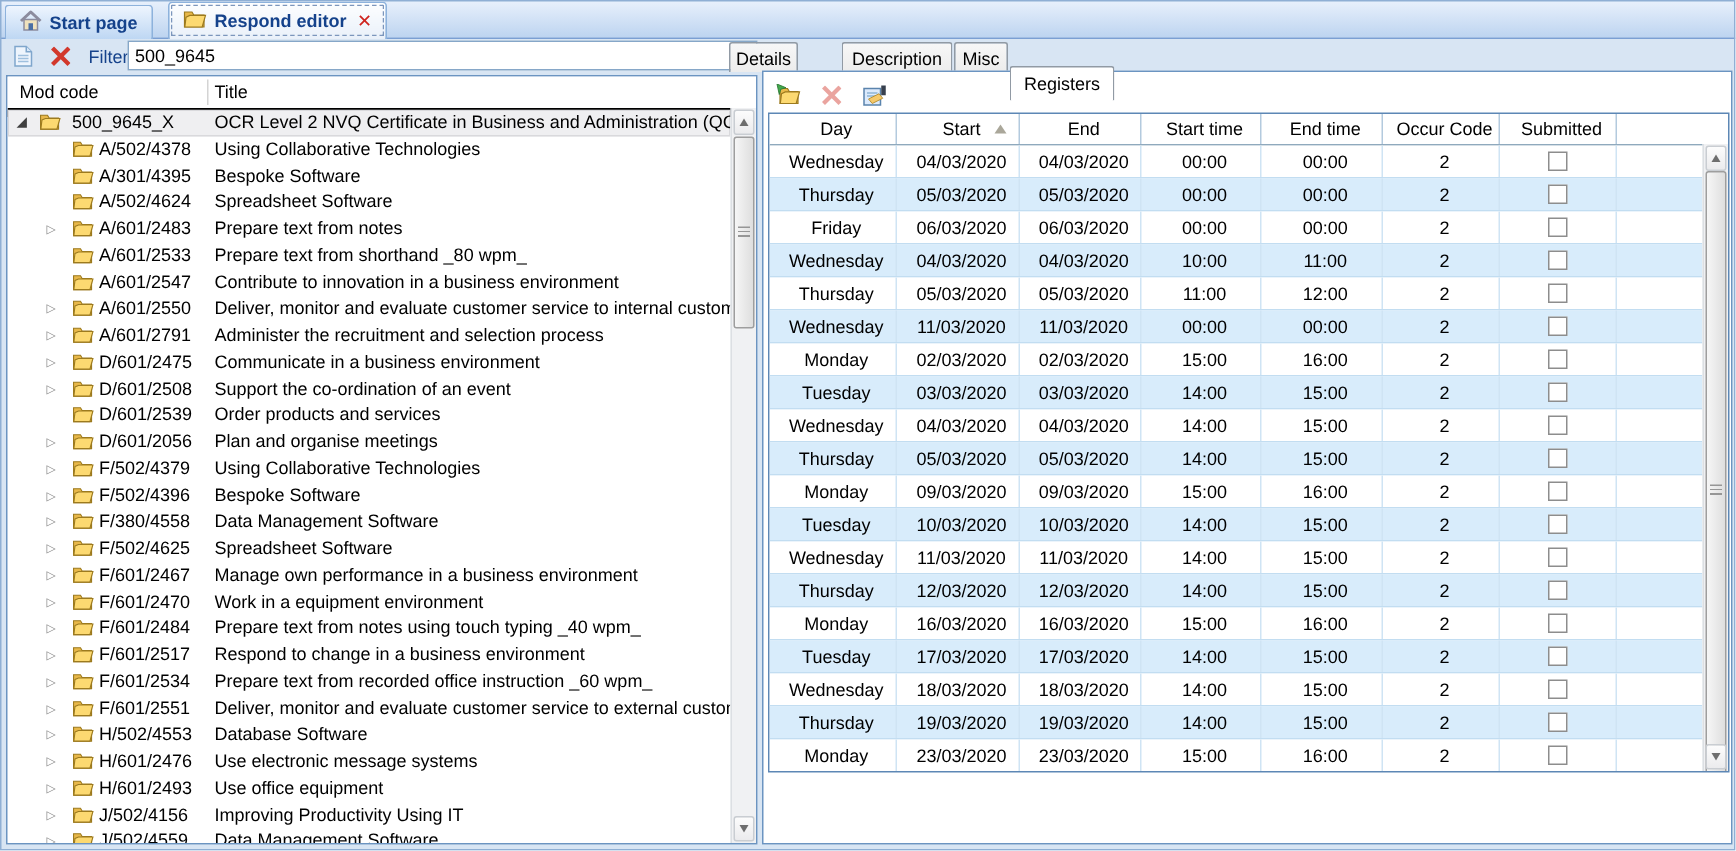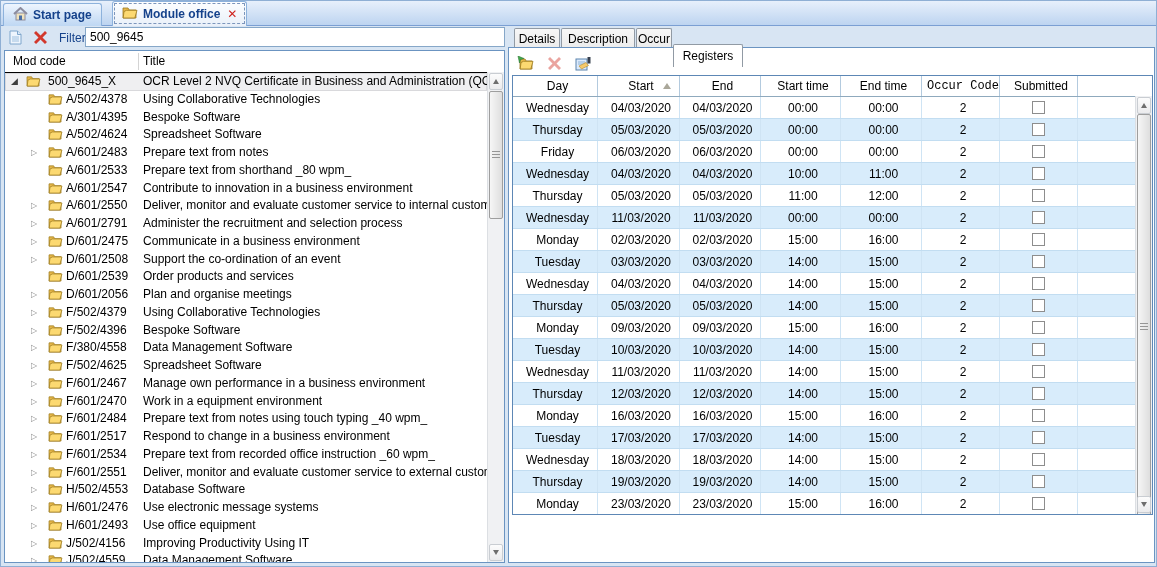--- a/index.html
+++ b/index.html
@@ -106,21 +106,21 @@
     </span>
     <span>Start page</span>
   </div>
   <div class="mtab active">
     <span>
       <svg width="16" height="13" viewBox="0 0 16 13">
         <path d="M1 2 h5 l1.2 2 H14 v8 H1 z" fill="#e8b84a" stroke="#9c7a1e" stroke-width="0.8"></path>
         <path d="M2 5.5 l2.5 -1.2 H15 l-2.2 7.7 H1.2 z" fill="#fcd971" stroke="#9c7a1e" stroke-width="0.8"></path>
       </svg>
     </span>
-    <span>Module office</span>
+    <span>Respond editor</span>
     <span class="tab-close">✕</span>
   </div>
 </div>
 
 <div class="bar-icon" style="left:6px;">
   <svg width="13" height="15" viewBox="0 0 13 15">
     <path d="M1 1 h7.5 l3.5 3.5 V14 H1 z" fill="#eef5fd" stroke="#7fa6cc"></path>
     <path d="M8.5 1 v3.5 H12" fill="#d7e7f8" stroke="#7fa6cc"></path>
     <g stroke="#9fc0de" stroke-width="1">
         <line x1="3" y1="7" x2="10" y2="7"></line>
@@ -460,28 +460,28 @@
       </div>
     <div class="sb-thumb" style="top:19px;height:126px;">
         <span class="grip"></span>
       </div>
     <div class="sb-btn down">
         <span class="arr-down"></span>
       </div>
   </div>
 </div>
 
-<div class="rtab" style="left:514px;width:46px;">
+<div class="rtab" style="left:486px;width:46px;">
     <span>Details</span>
   </div>
 <div class="rtab" style="left:561px;width:74px;">
     <span>Description</span>
   </div>
 <div class="rtab" style="left:636px;width:36px;">
-    <span>Occur</span>
+    <span>Misc</span>
   </div>
 <div class="rtab active" style="left:673px;width:70px;margin-top:18px;">
     <span>Registers</span>
   </div>
 
 <div class="editor-body">
   <div class="ed-toolbar">
     <div class="tool-btn">
       <svg width="17" height="14" viewBox="0 0 17 14">
         <path d="M3 3 h5 l1.2 2 H15 v8 H3 z" fill="#e8b84a" stroke="#9c7a1e" stroke-width="0.8"></path>
@@ -507,21 +507,21 @@
     </div>
   </div>
 
   <div class="reg-table">
     <div class="reg-head">
       <div class="hc" style="width:85px;"><span>Day</span></div>
       <div class="hc" style="width:82px;"><span>Start</span><span class="sortarrow"></span></div>
       <div class="hc" style="width:81px;"><span>End</span></div>
       <div class="hc" style="width:80px;"><span>Start time</span></div>
       <div class="hc" style="width:81px;"><span>End time</span></div>
-      <div class="hc" style="width:78px;font-family:Liberation Mono, monospace;"><span>Occur Code</span></div>
+      <div class="hc" style="width:78px;"><span>Occur Code</span></div>
       <div class="hc" style="width:78px;"><span>Submitted</span></div>
       <div class="hc" style="width:57px;border-right:none;"></div>
     </div>
     <div class="reg-rows">
         <div class="reg-row">
     <div class="c cday" style="width:85px;">Wednesday</div>
     <div class="c cstart" style="width:82px;">04/03/2020</div>
     <div class="c cend" style="width:81px;">04/03/2020</div>
     <div class="c cst" style="width:80px;">00:00</div>
     <div class="c cet" style="width:81px;">00:00</div>

